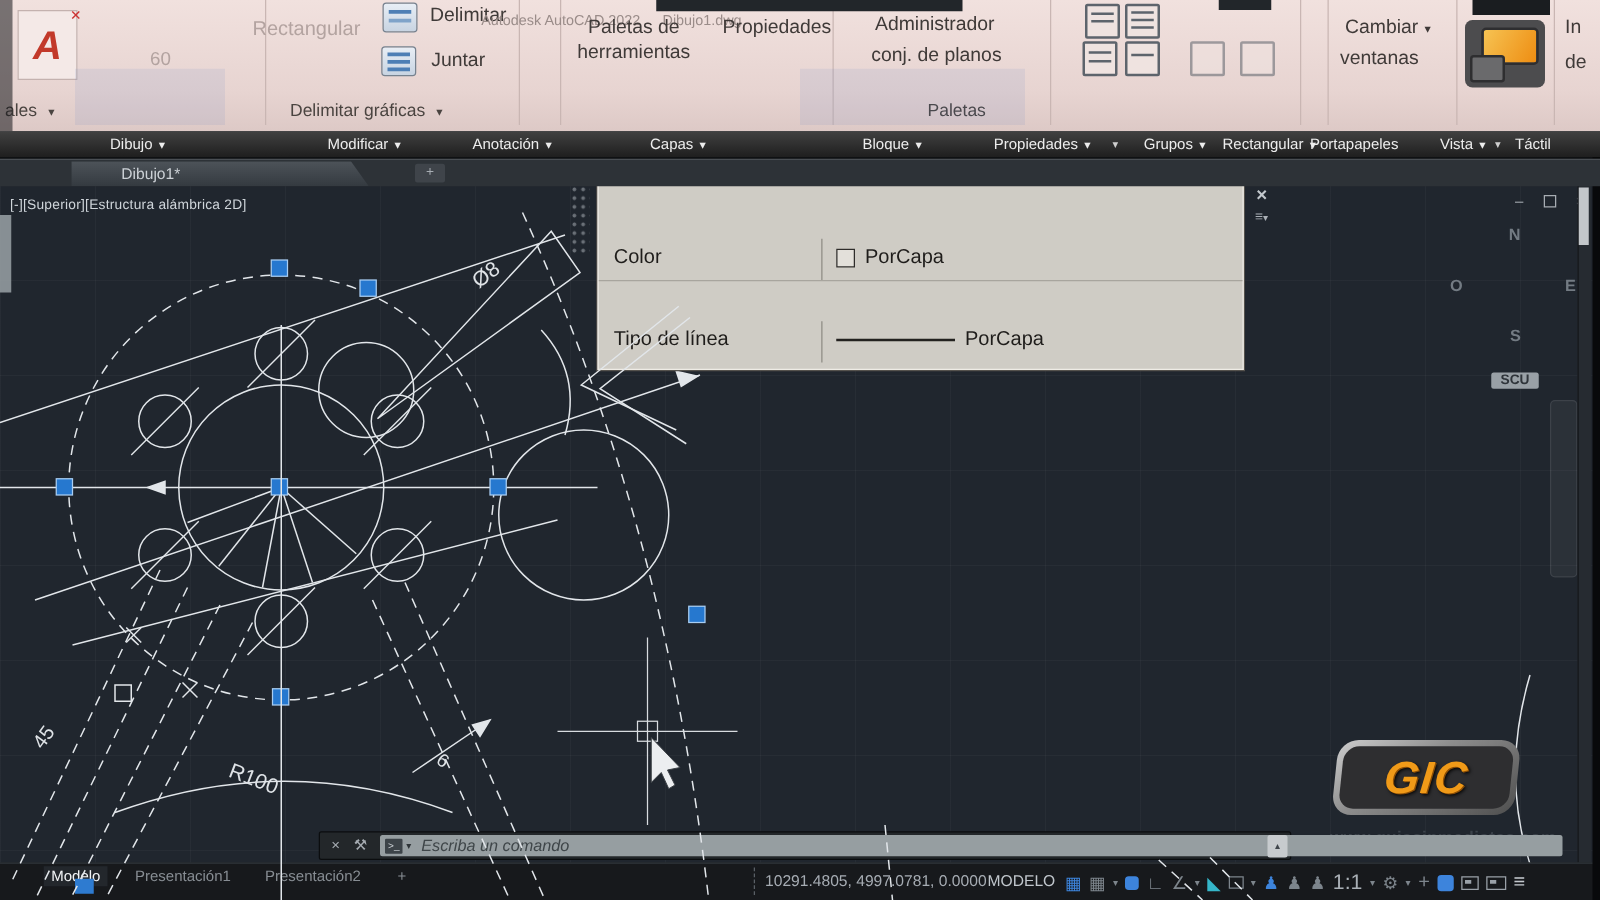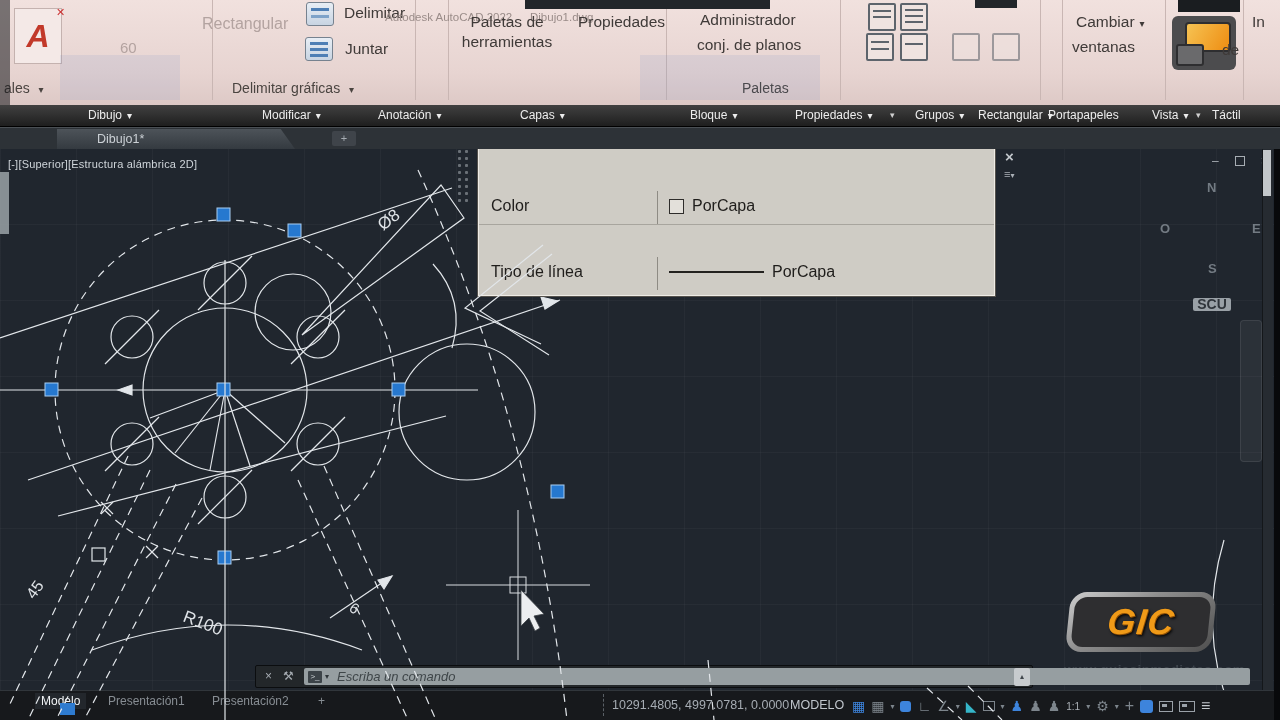--- a/index.html
+++ b/index.html
@@ -62,21 +62,21 @@
 
   
   #viewcube{z-index:8;}
   #vc-ring{position:absolute;left:1176px;top:192px;width:72px;height:72px;border-radius:50%;
     border:11px solid #2a313b;box-sizing:border-box;}
   #vc-face{position:absolute;left:1191px;top:207px;width:42px;height:42px;
     background:linear-gradient(#c6c9cc,#9da1a5);border:1px solid #6e747a;box-sizing:border-box;
     display:flex;align-items:center;justify-content:center;font-size:7.5px;font-weight:bold;color:#41464b;}
   .vc-letter{position:absolute;font-size:13px;font-weight:bold;color:#737b83;z-index:8;}
   #scu-btn{position:absolute;left:1193px;top:298px;width:38px;height:13px;background:#99a0a6;
-    border-radius:2px;font-size:14px;font-weight:bold;color:#2f343a;text-align:center;line-height:13px;z-index:8;}
+    border-radius:2px;font-size:11px;font-weight:bold;color:#2f343a;text-align:center;line-height:13px;z-index:8;}
   #win-controls{position:absolute;left:1212px;top:154px;z-index:8;display:flex;gap:16px;
     color:#a7adb3;font-size:12px;align-items:center;}
   #win-controls .restore{width:8px;height:8px;border:1.5px solid #a7adb3;display:inline-block;}
 
   
   #scroll-track{left:1262px;top:148px;width:10px;height:542px;background:#262b31;
     border-left:1px solid #14171a;z-index:9;}
   #scroll-thumb{left:1263px;top:150px;width:8px;height:46px;background:#c3c7ca;z-index:9;}
   #navbar-ghost{left:1240px;top:320px;width:20px;height:140px;background:rgba(255,255,255,0.05);
     border:1px solid rgba(255,255,255,0.09);border-radius:4px;z-index:3;}
@@ -137,21 +137,21 @@
   #status-icons{position:absolute;left:852px;right:4px;top:2px;height:26px;display:flex;
     align-items:center;gap:6px;overflow:hidden;}
   .sic{font-size:14px;color:#7d858c;line-height:1;}
   .sic.blue{color:#3d84dc;}
   .sic.cyan{color:#35b6c9;}
   .sic-chev{font-size:8px;color:#7d858c;}
   .sic-box{width:12px;height:10px;border:1.5px solid #7d858c;box-sizing:border-box;}
   .sic-bluesq{width:13px;height:13px;background:#3d84dc;border-radius:3px;}
   .sic-screen{width:14px;height:11px;border:1.5px solid #9aa1a8;box-sizing:border-box;position:relative;}
   .sic-screen::after{content:"";position:absolute;left:2px;top:2px;width:5px;height:3px;background:#9aa1a8;}
-  #scale-label{font-size:10px;color:#aab0b6;}
+  #scale-label{font-size:17px;color:#aab0b6;}
 
   
   #wm{left:1068px;top:592px;width:152px;z-index:4;}
   #wm-pill{width:146px;height:60px;border-radius:16px;transform:skewX(-6deg);
     background:linear-gradient(145deg,#cdcdcd,#8d8d8d 40%,#4f4f4f);padding:5px;box-sizing:border-box;}
   #wm-inner{width:100%;height:100%;background:#2e2e30;border-radius:12px;display:flex;
     align-items:center;justify-content:center;}
   #wm-inner span{font-size:36px;font-weight:bold;font-style:italic;color:#f09a18;
     text-shadow:1px 1px 0 #8a4d06,2px 2px 3px #000;letter-spacing:1px;}
   #wm-url{position:absolute;left:-4px;top:70px;font-size:13.5px;font-weight:bold;color:#3c434b;
@@ -231,21 +231,21 @@
     </span>
 
     <span class="rib-label chev" style="left:1076px;top:12px">Cambiar</span>
     <span class="rib-label" style="left:1072px;top:37px">ventanas</span>
 
     <div id="win-icon">
       <div class="inner"></div>
         <div class="small"></div>
     </div>
     <span class="rib-label" style="left:1252px;top:12px">In</span>
-    <span class="rib-label" style="left:1222px;top:40px">de</span>
+    <span class="rib-label" style="left:1252px;top:40px">de</span>
 
     <div class="artifact" style="left:525px;top:0;width:245px;height:9px;background:#22262a"></div>
     <div class="artifact" style="left:975px;top:0;width:42px;height:8px;background:#22262a"></div>
     <div class="artifact" style="left:1178px;top:0;width:62px;height:12px;background:#1a1d20"></div>
     <div class="artifact" style="left:0;top:0;width:10px;height:105px;background:rgba(20,22,26,.55)"></div>
     <div class="artifact" style="left:60px;top:55px;width:120px;height:45px;background:rgba(80,120,200,.10)"></div>
     <div class="artifact" style="left:640px;top:55px;width:180px;height:45px;background:rgba(80,120,200,.10)"></div>
   </div>
 
   <div id="tabrow" class="abs">

